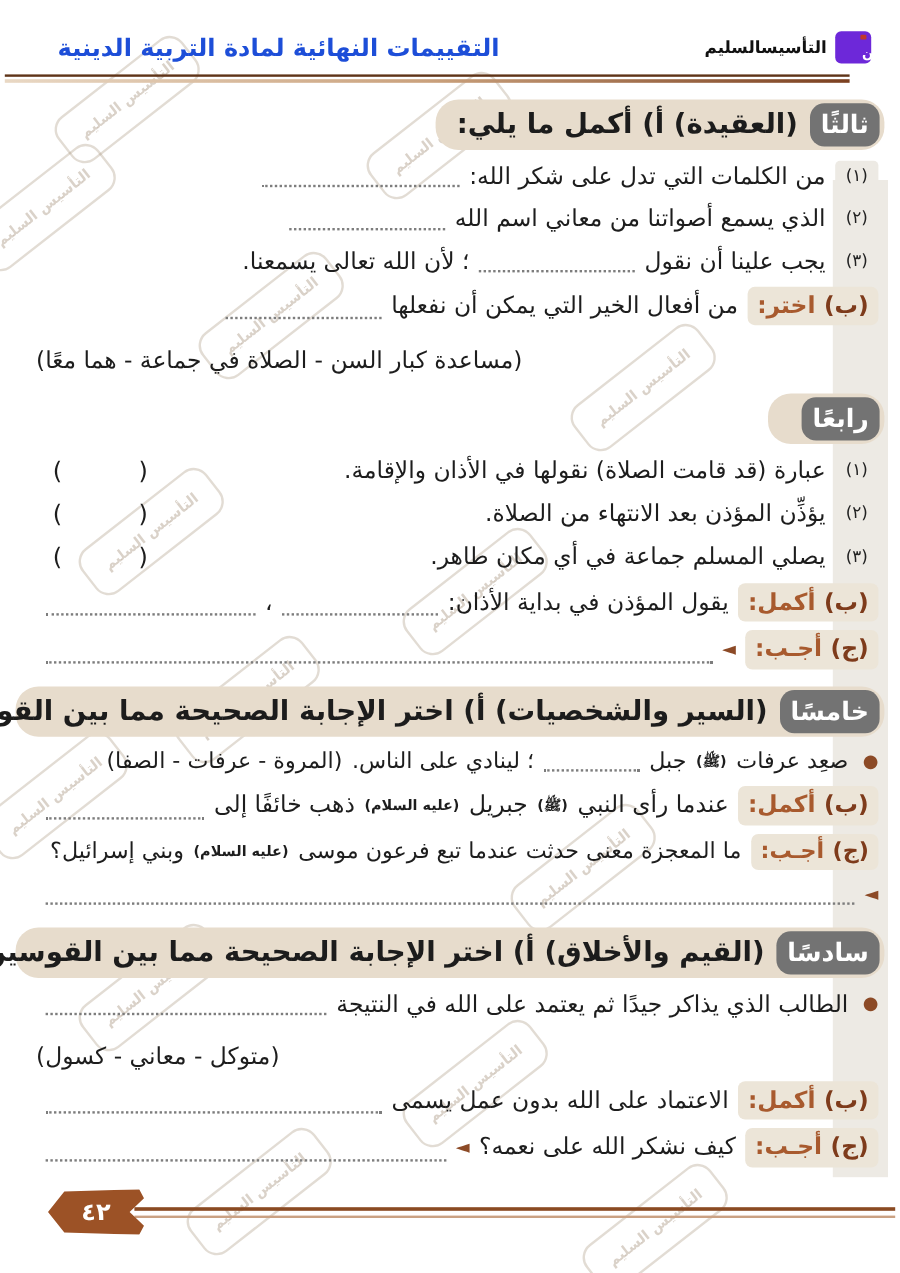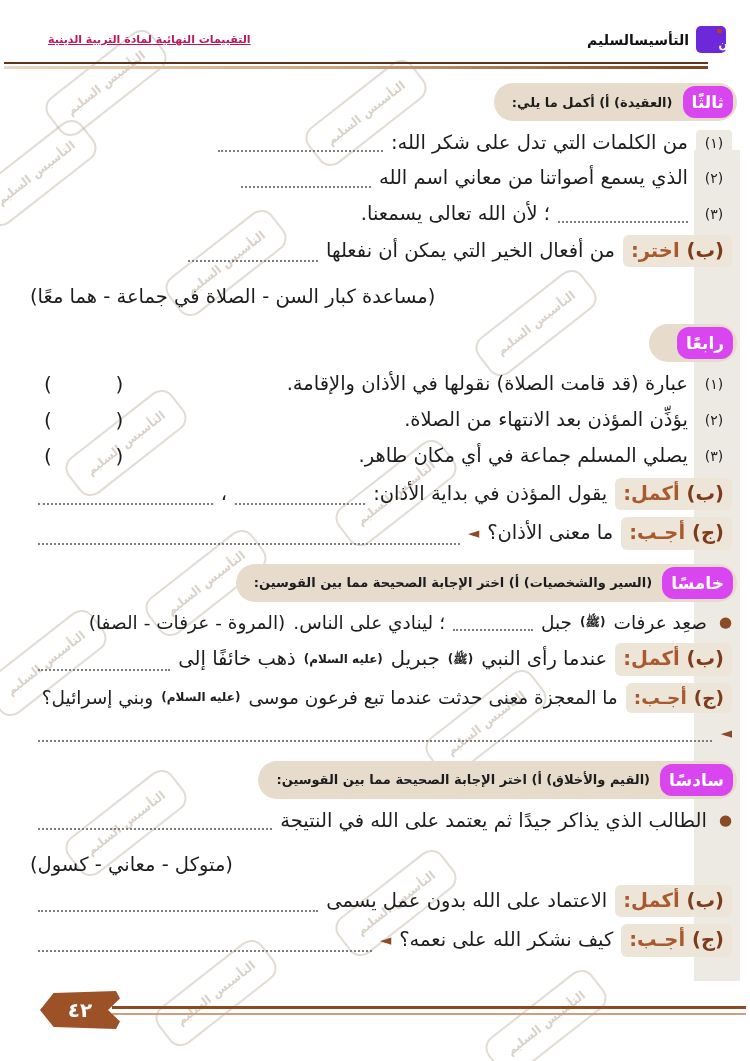--- a/index.html
+++ b/index.html
@@ -24,36 +24,36 @@
   
   .hdr { display:flex; align-items:center; justify-content:space-between; padding:26px 24px 0 48px; }
   .brand { display:flex; align-items:center; gap:7px; }
   .logo {
     width:30px; height:27px; background:#6d28d9; border-radius:5px; position:relative;
     display:flex; align-items:flex-end; justify-content:center; color:#fff;
     font-size:11px; font-weight:bold; padding-bottom:2px;padding-left:28px;
   }
   .logo::after { content:""; position:absolute; top:3px; right:4px; width:5px; height:4px; background:#c0392b; border-radius:1px; }
   .brand-name { font-size:14px; font-weight:bold; color:#111; }
-  .hdr-title { font-size:11px; font-weight:bold; color:#be185d;text-decoration:underline; }
+  .hdr-title { font-size:20px; font-weight:bold; color:#1d4ed8; }
   .rule { margin:9px 42px 0 4px; }
   .rule .l1 { height:2px; background:#5f3418; }
   .rule .l2 { height:3px; margin-top:2px; background:linear-gradient(to left,#7b4020,#caa17c,#e9d8c4); }
 
   
   .secbar {
     display:flex; align-items:center; width:fit-content; max-width:724px;
     background:#e7dccc; border-radius:19px; padding:3px 4px 3px 18px; min-height:38px;
     margin:14px 13px 8px auto;
   }
   .badge {
-    background:#d946ef; color:#fff; font-weight:bold; font-size:17px;
+    background:#737373; color:#fff; font-weight:bold; font-size:21px;
     border-radius:12px; padding:6px 9px; margin-left:10px; white-space:nowrap;
   }
-  .sec-title { font-weight:bold; font-size:13px; color:#1c1c1c; white-space:nowrap; }
+  .sec-title { font-weight:bold; font-size:23px; color:#1c1c1c; white-space:nowrap; }
 
   
   .row { display:flex; align-items:center; margin:7px 18px 7px 38px; font-size:19.5px; gap:8px; line-height:1.45; }
   .num {
     background:#edeae4; border-radius:4px; min-width:36px; text-align:center;
     font-size:14px; padding:3px 4px; color:#222; flex-shrink:0;
   }
   .labelbox {
     background:#ece5d8; border-radius:6px; padding:2px 8px; display:flex; gap:7px;
     font-weight:bold; white-space:nowrap; flex-shrink:0;
@@ -127,20 +127,21 @@
       <span class="txt">من الكلمات التي تدل على شكر الله:</span>
       <span class="blank w165"></span>
     </div>
     <div class="row">
       <span class="num">(٢)</span>
       <span class="txt">الذي يسمع أصواتنا من معاني اسم الله</span>
       <span class="blank w130"></span>
     </div>
     <div class="row">
       <span class="num">(٣)</span>
+      <span class="txt">يجب علينا أن نقول</span>
       <span class="blank w130"></span>
       <span class="txt">؛ لأن الله تعالى يسمعنا.</span>
     </div>
 
     <div class="row">
       <span class="labelbox">
         <span class="mk">(ب)</span>
         <span class="lb">اختر:</span>
       </span>
       <span class="txt">من أفعال الخير التي يمكن أن نفعلها</span>
@@ -176,21 +177,20 @@
       <span class="txt">يقول المؤذن في بداية الأذان:</span>
       <span class="blank w130"></span>
       <span class="txt">،</span>
       <span class="blank fill"></span>
     </div>
     <div class="row">
       <span class="labelbox">
         <span class="mk">(ج)</span>
         <span class="lb">أجـب:</span>
       </span>
-      <span class="txt">ما معنى الأذان؟</span>
       <span class="arrow">◄</span>
       <span class="blank fill"></span>
     </div>
 
     <div class="secbar">
       <span class="badge">خامسًا</span>
       <span class="sec-title">(السير والشخصيات) أ) اختر الإجابة الصحيحة مما بين القوسين:</span>
     </div>
 
     <div class="row" style="font-size:18.5px; margin-left:14px;">

